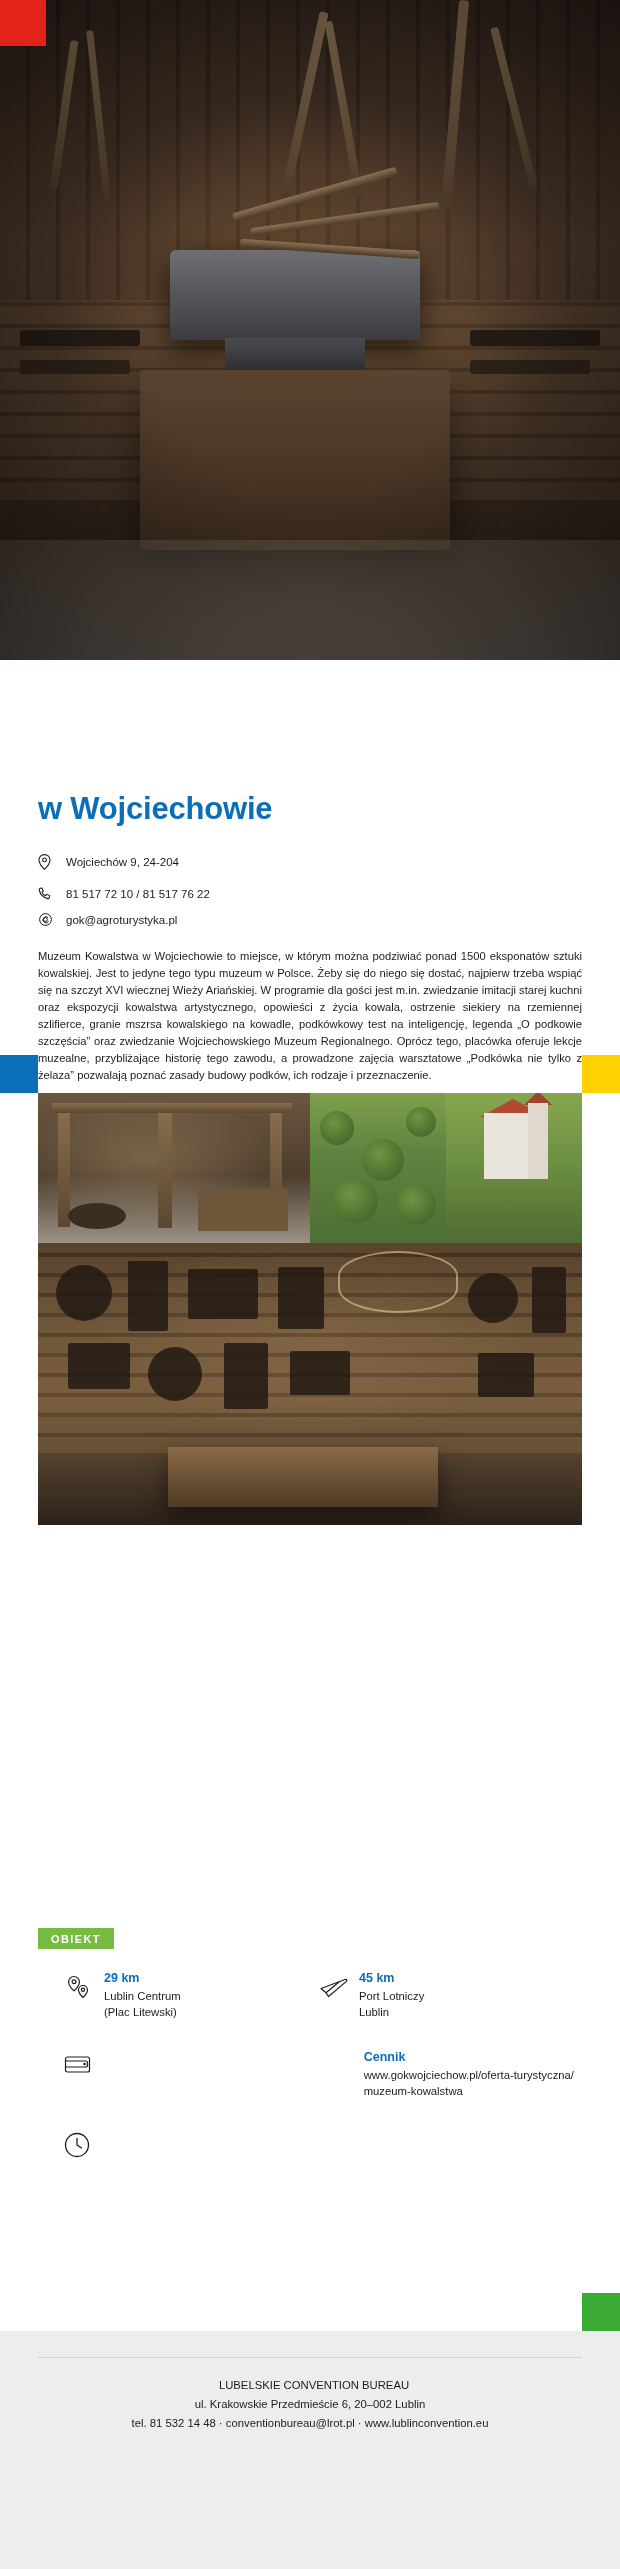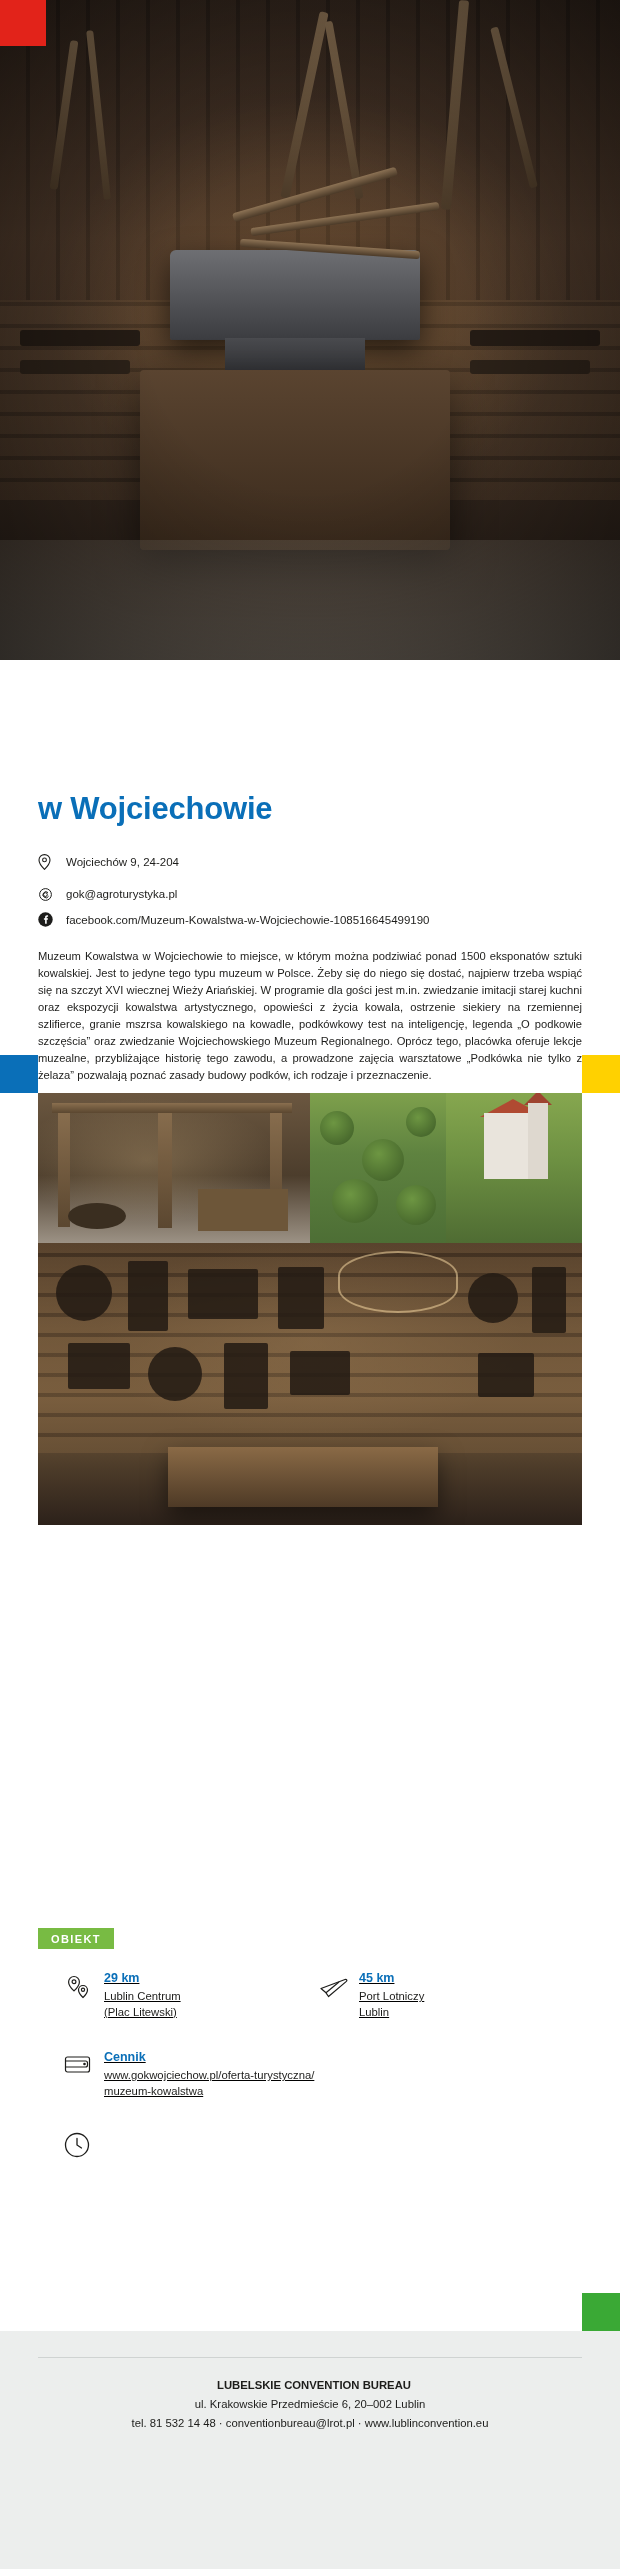--- a/index.html
+++ b/index.html
@@ -215,21 +215,21 @@
     box-shadow: 0 10px 24px rgba(0,0,0,.5);
   }
   .photo-big .chandelier {
     position: absolute; left: 300px; top: 8px; width: 120px; height: 62px;
     border: 2px solid rgba(255,225,170,.5);
     border-radius: 50%/40%;
   }
 
   
   .info {
-    position: absolute; left: 0; top: 1928px; width: 612px; text-decoration: underline;
+    position: absolute; left: 0; top: 1928px; width: 612px;
   }
   .badge {
     display: inline-block;
     margin-left: 38px;
     background: #78bb43;
     color: #ffffff;
     font-size: 11px;
     font-weight: bold;
     letter-spacing: 1.4px;
     padding: 5px 13px 4px 13px;
@@ -245,20 +245,21 @@
     display: flex; align-items: flex-start; padding-top: 2px;
   }
   .info-h {
     font-size: 12.5px; font-weight: bold; color: #0a6fb8; margin-bottom: 3px;
   }
   .info-p { font-size: 11.3px; color: #1d1d1b; line-height: 1.42; }
 
   .info-block {
     margin: 30px 38px 0 64px;
     display: flex;
+    justify-content: space-between;
   }
   .info-block .ico {
     width: 40px; min-width: 40px; display: flex; align-items: flex-start; padding-top: 2px;
   }
 
   
   .green-sq {
     position: absolute; right: 0; top: 2293px;
     width: 38px; height: 38px; background: #3aa935;
   }
@@ -294,21 +295,21 @@
     width: 18px; height: 18px; background: #b01d6e; transform: rotate(45deg);
   }
   .lcb-text { font-size: 11px; color: #3b3b3a; line-height: 1.35; }
   .footer-rule {
     margin: 26px 38px 0 38px; height: 1px; background: #cfd3d2;
   }
   .footer-text {
     text-align: center; margin-top: 18px;
     font-size: 11.3px; color: #1d1d1b; line-height: 1.7;
   }
-  .footer-text .ft-title { font-weight: bold; padding-left: 8px; }
+  .footer-text .ft-title { font-weight: normal; padding-left: 8px; }
   svg { display: block; }
 </style>
 </head>
 <body>
 
 <div class="page">
 
   <div class="hero">
     <div class="hero-wall"></div>
     <div class="hero-wall2"></div>
@@ -348,42 +349,41 @@
       <div class="crow addr">
         <span class="ico">
           <svg width="13" height="16" viewBox="0 0 13 16">
               <path d="M6.5 0.6C3.4 0.6 1 3 1 6c0 4 5.5 9.4 5.5 9.4S12 10 12 6c0-3-2.4-5.4-5.5-5.4z" fill="none" stroke="#1d1d1b" stroke-width="1.1"></path>
               <circle cx="6.5" cy="5.9" r="1.9" fill="none" stroke="#1d1d1b" stroke-width="1.1"></circle>
             </svg>
         </span>
         <span class="ctext">Wojciechów 9, 24-204</span>
       </div>
 
+      <div class="crow">
+        <span class="ico">
+          <svg width="14" height="14" viewBox="0 0 14 14">
+              <path d="M2.2 1.2 4 1l1.3 3-1.4 1.1c.7 1.6 2 2.9 3.6 3.6L8.6 7.3 11.6 8.6l-.2 1.9c-.1.8-.9 1.3-1.7 1.1C5.4 10.6 2.3 7.5 1.2 3.1 1 2.3 1.5 1.4 2.2 1.2z" fill="none" stroke="#1d1d1b" stroke-width="1.1"></path>
+            </svg>
+        </span>
+        <span class="ctext">81 517 72 10 / 81 517 76 22</span>
+      </div>
 
       <div class="crow">
         <span class="ico">
           <svg width="15" height="13" viewBox="0 0 15 13">
               <circle cx="7.5" cy="6.5" r="5.9" fill="none" stroke="#1d1d1b" stroke-width="1"></circle>
               <path d="M10 4.6a3 3 0 1 0 .6 3.6" fill="none" stroke="#1d1d1b" stroke-width="1"></path>
               <circle cx="7.4" cy="6.6" r="1.9" fill="none" stroke="#1d1d1b" stroke-width="1"></circle>
             </svg>
         </span>
         <span class="ctext">gok@agroturystyka.pl</span>
       </div>
 
 
-      <div class="crow">
-        <span class="ico">
-          <svg width="15" height="15" viewBox="0 0 15 15">
-              <circle cx="7.5" cy="7.5" r="7.2" fill="#1d1d1b"></circle>
-              <path d="M8.7 7.7h1.1l.2-1.5H8.7V5.4c0-.4.1-.7.7-.7h.7V3.4c-.1 0-.6-.1-1.1-.1-1.1 0-1.9.7-1.9 1.9v1h-1.2v1.5h1.2v4h1.6z" fill="#ffffff"></path>
-            </svg>
-        </span>
-        <span class="ctext">facebook.com/Muzeum-Kowalstwa-w-Wojciechowie-108516645499190</span>
-      </div>
 
     </div>
 
     <div class="body-text">Muzeum Kowalstwa w Wojciechowie to miejsce, w którym można podziwiać ponad 1500 eksponatów sztuki kowalskiej. Jest to jedyne tego typu muzeum w Polsce. Żeby się do niego się dostać, najpierw trzeba wspiąć się na szczyt XVI wiecznej Wieży Ariańskiej. W programie dla gości jest m.in. zwiedzanie imitacji starej kuchni oraz ekspozycji kowalstwa artystycznego, opowieści z życia kowala, ostrzenie siekiery na rzemiennej szlifierce, granie mszrsa kowalskiego na kowadle, podkówkowy test na inteligencję, legenda „O podkowie szczęścia” oraz zwiedzanie Wojciechowskiego Muzeum Regionalnego. Oprócz tego, placówka oferuje lekcje muzealne, przybliżające historię tego zawodu, a prowadzone zajęcia warsztatowe „Podkówka nie tylko z żelaza” pozwalają poznać zasady budowy podków, ich rodzaje i przeznaczenie.</div>
   </div>
 
   <div class="sq-blue"></div>
   <div class="sq-yellow"></div>
 
   <div class="photos">

